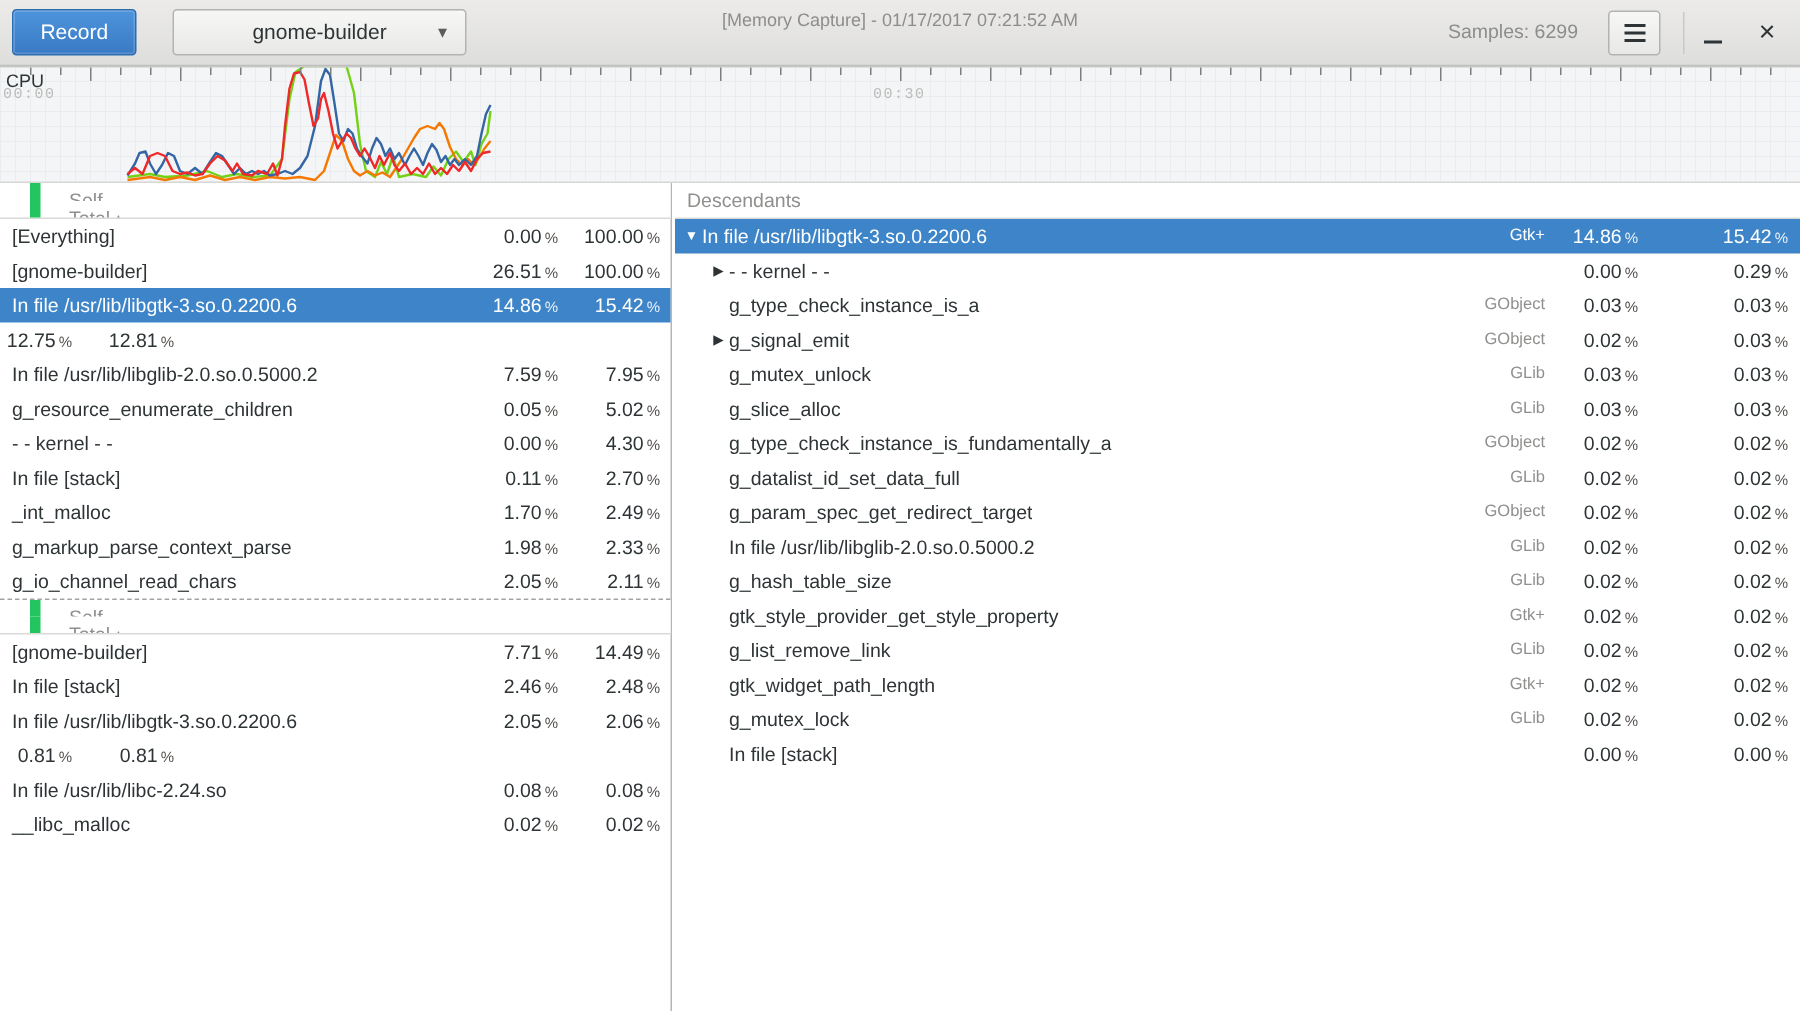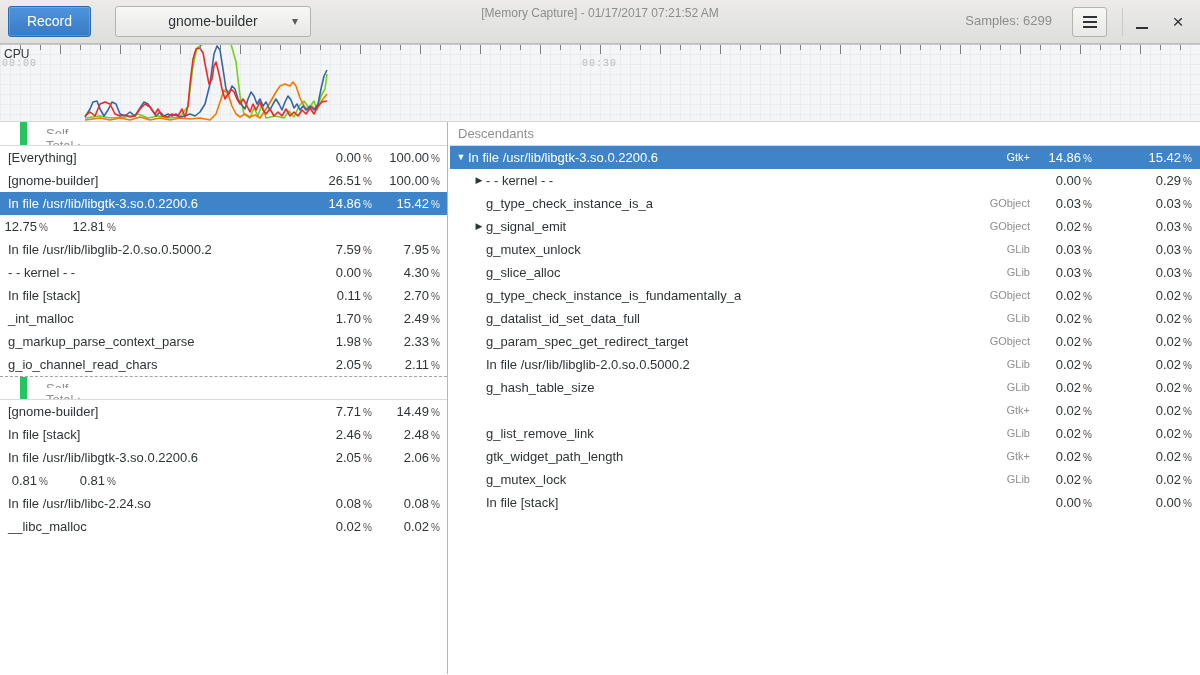--- a/index.html
+++ b/index.html
@@ -206,20 +206,25 @@
           <div class="row">
             <div class="cell-num w-self"><span>12.75</span><span class="pct">%</span></div>
             <div class="cell-num w-total"><span>12.81</span><span class="pct">%</span></div>
           </div>
           <div class="row">
             <div class="cell-name">In file /usr/lib/libglib-2.0.so.0.5000.2</div>
             <div class="cell-num w-self"><span>7.59</span><span class="pct">%</span></div>
             <div class="cell-num w-total"><span>7.95</span><span class="pct">%</span></div>
           </div>
           <div class="row">
+            <div class="cell-name">g_resource_enumerate_children</div>
+            <div class="cell-num w-self"><span>0.05</span><span class="pct">%</span></div>
+            <div class="cell-num w-total"><span>5.02</span><span class="pct">%</span></div>
+          </div>
+          <div class="row">
             <div class="cell-name">- - kernel - -</div>
             <div class="cell-num w-self"><span>0.00</span><span class="pct">%</span></div>
             <div class="cell-num w-total"><span>4.30</span><span class="pct">%</span></div>
           </div>
           <div class="row">
             <div class="cell-name">In file [stack]</div>
             <div class="cell-num w-self"><span>0.11</span><span class="pct">%</span></div>
             <div class="cell-num w-total"><span>2.70</span><span class="pct">%</span></div>
           </div>
           <div class="row">
@@ -394,20 +399,21 @@
             <div class="d-label">g_hash_table_size</div>
             <div class="d-tag">GLib</div>
           </div>
           <div class="cell-num dw-self"><span>0.02</span><span class="pct">%</span></div>
           <div class="cell-num dw-cum"><span>0.02</span><span class="pct">%</span></div>
         </div>
         <div class="row">
           <div class="d-name">
             <div style="width: 22px; flex: 0 0 auto;"></div>
             <div class="exp"></div>
+            <div class="d-label">gtk_style_provider_get_style_property</div>
             <div class="d-tag">Gtk+</div>
           </div>
           <div class="cell-num dw-self"><span>0.02</span><span class="pct">%</span></div>
           <div class="cell-num dw-cum"><span>0.02</span><span class="pct">%</span></div>
         </div>
         <div class="row">
           <div class="d-name">
             <div style="width: 22px; flex: 0 0 auto;"></div>
             <div class="exp"></div>
             <div class="d-label">g_list_remove_link</div>

